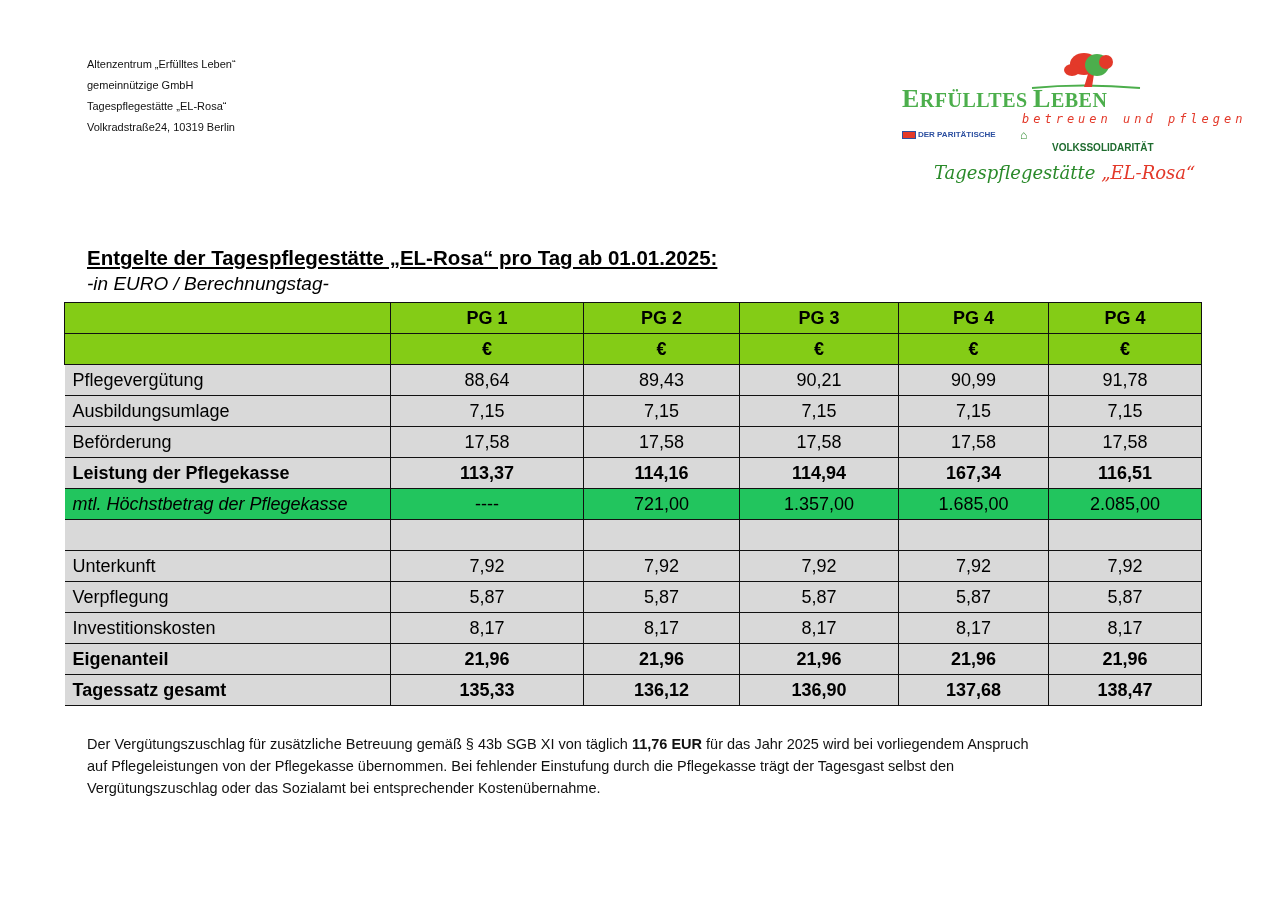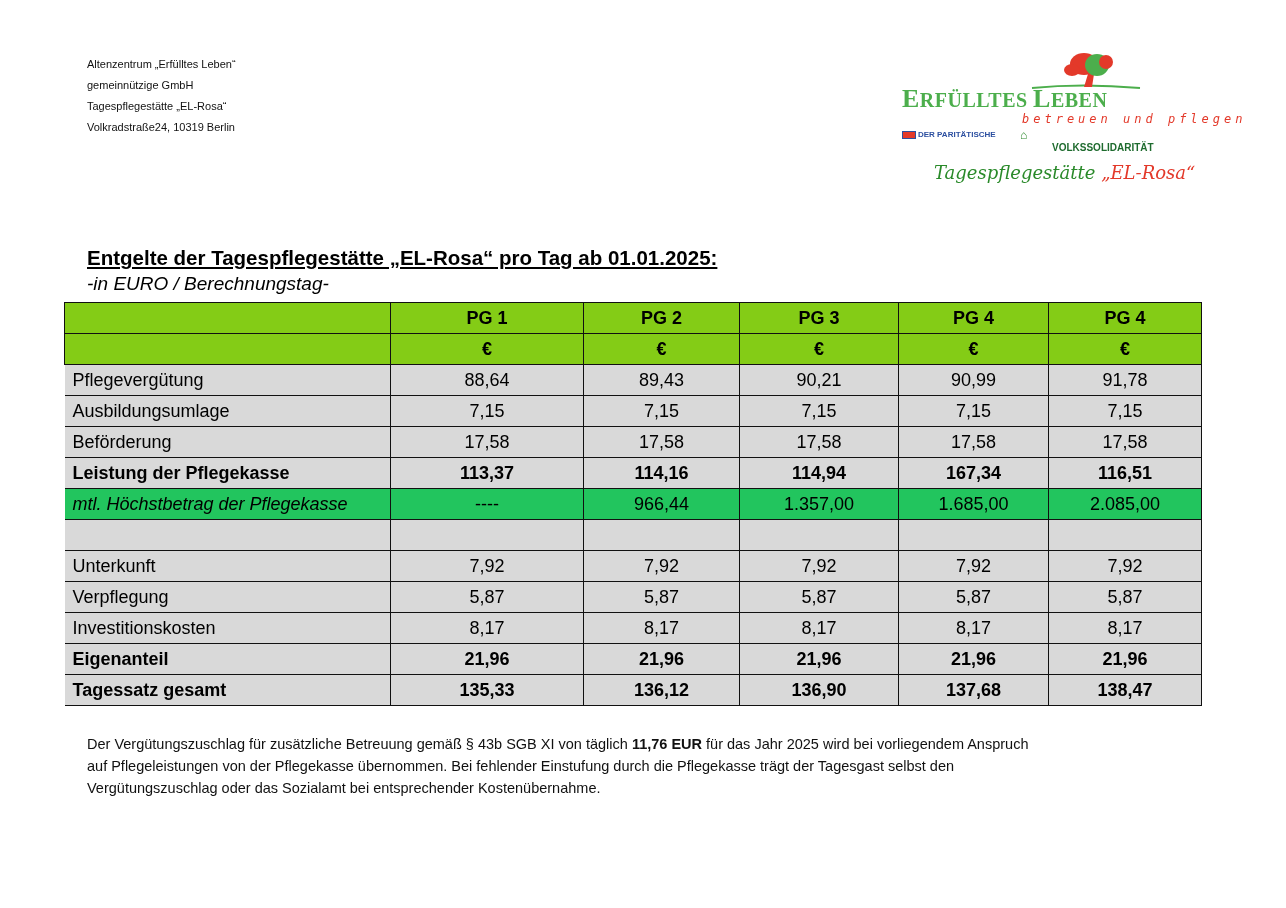--- a/index.html
+++ b/index.html
@@ -142,21 +142,21 @@
         <td class="label">Leistung der Pflegekasse</td>
         <td>113,37</td>
         <td>114,16</td>
         <td>114,94</td>
         <td>167,34</td>
         <td>116,51</td>
       </tr>
       <tr class="body orange">
         <td class="label">mtl. Höchstbetrag der Pflegekasse</td>
         <td>----</td>
-        <td>966,44</td>
+        <td>721,00</td>
         <td>1.357,00</td>
         <td>1.685,00</td>
         <td>2.085,00</td>
       </tr>
       <tr class="body spacer">
         <td class="label"></td>
         <td></td>
         <td></td>
         <td></td>
         <td></td>

